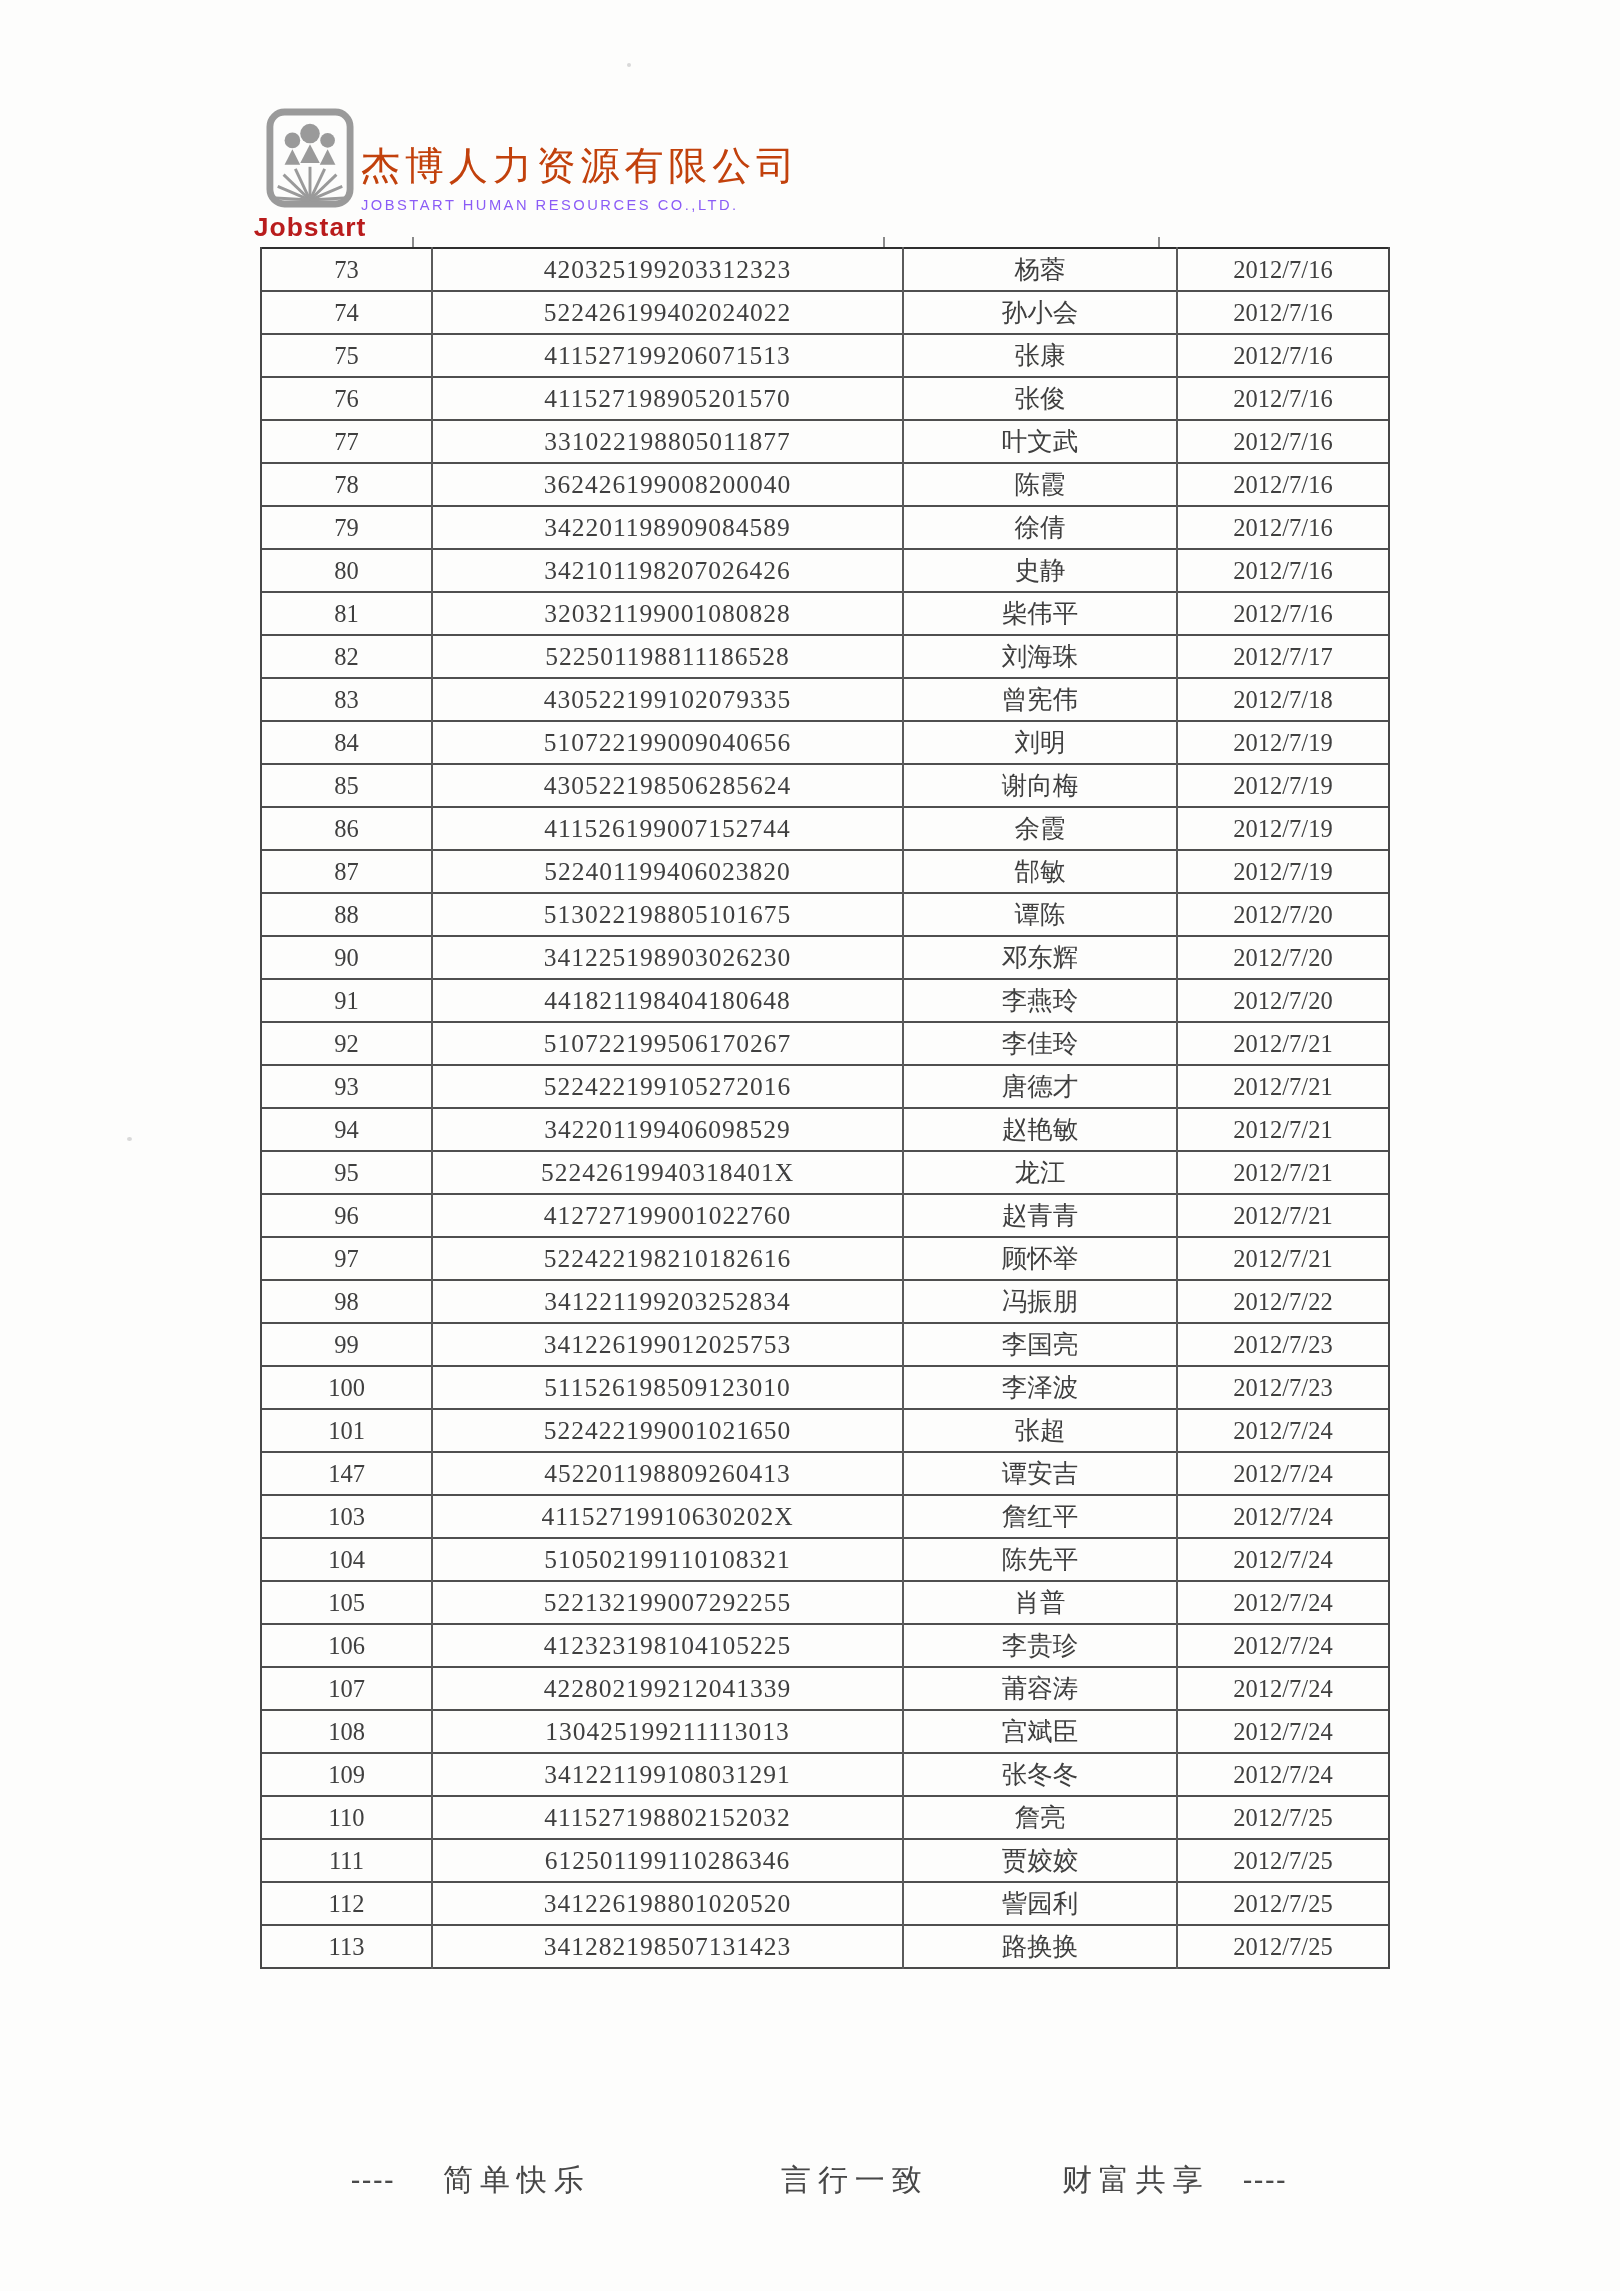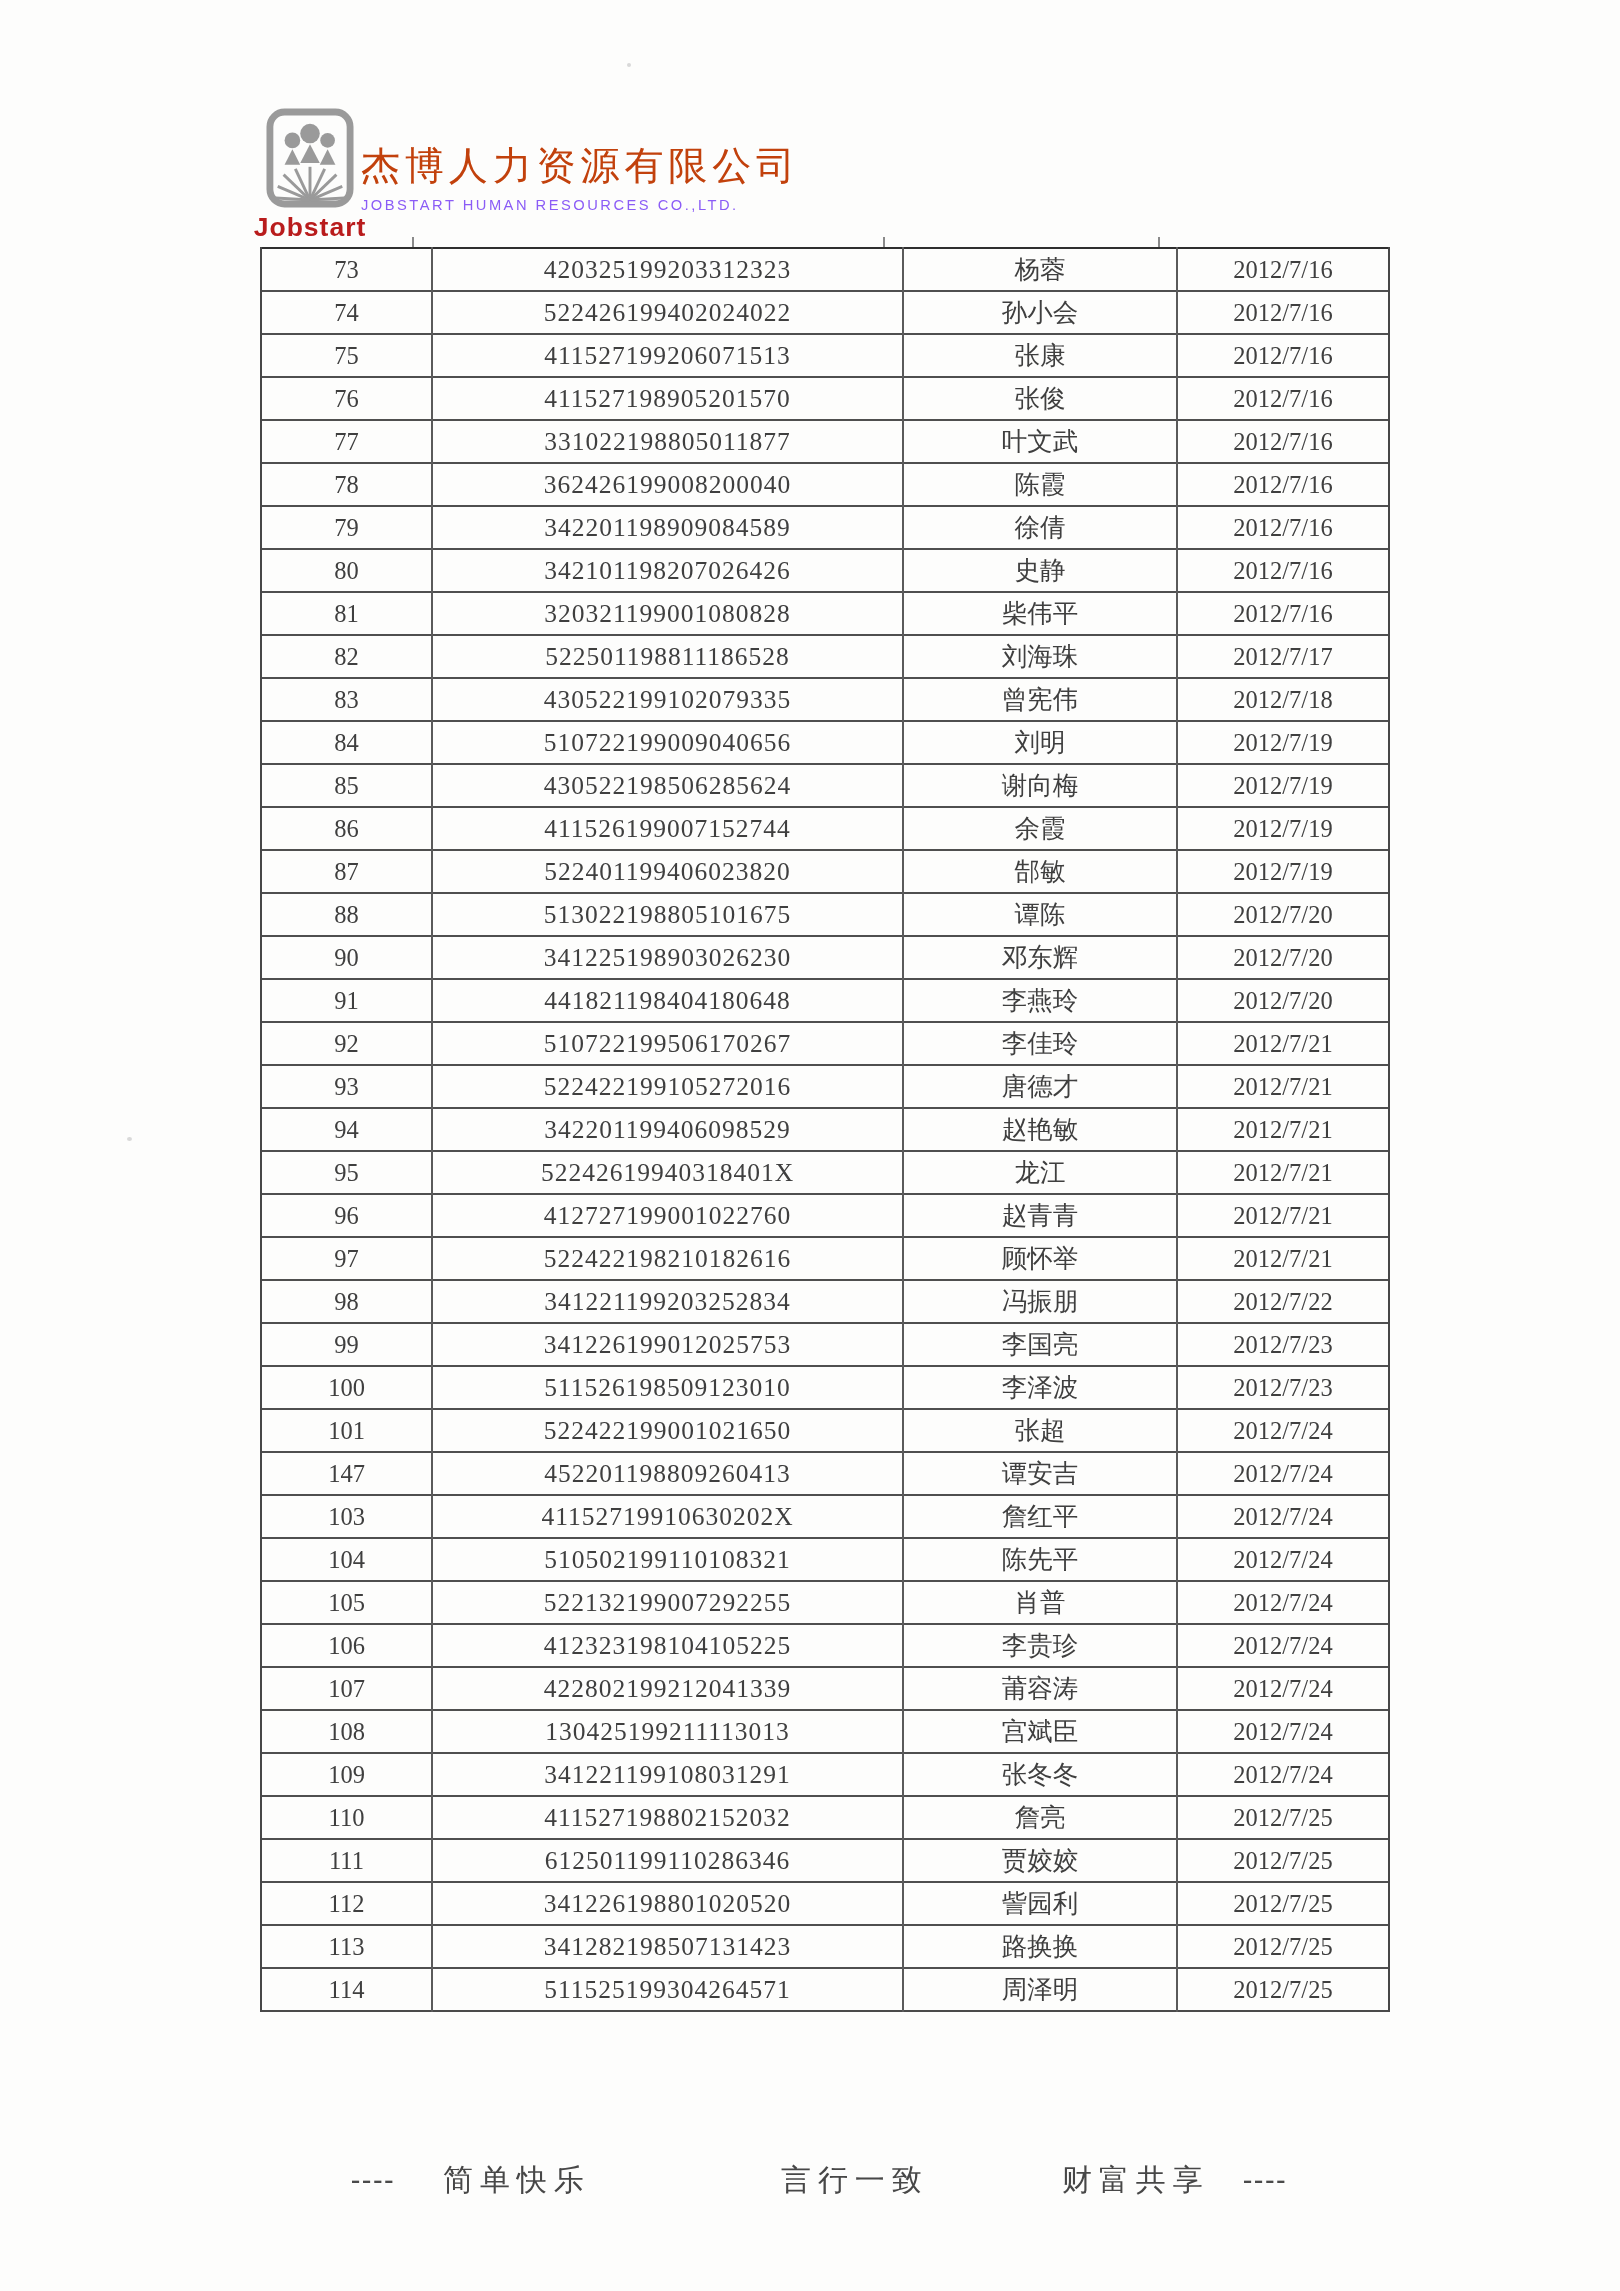--- a/index.html
+++ b/index.html
@@ -356,26 +356,20 @@
           <td>341226198801020520</td>
           <td>訾园利</td>
           <td>2012/7/25</td>
         </tr>
         <tr>
           <td>113</td>
           <td>341282198507131423</td>
           <td>路换换</td>
           <td>2012/7/25</td>
         </tr>
-        <tr>
-          <td>114</td>
-          <td>511525199304264571</td>
-          <td>周泽明</td>
-          <td>2012/7/25</td>
-        </tr>
       </tbody>
   </table>
 
   <div class="motto">
     <span class="dash dash-left">----</span>
     <span class="motto-1">简单快乐</span>
     <span class="motto-2">言行一致</span>
     <span class="motto-3">财富共享</span>
     <span class="dash dash-right">----</span>
   </div>

